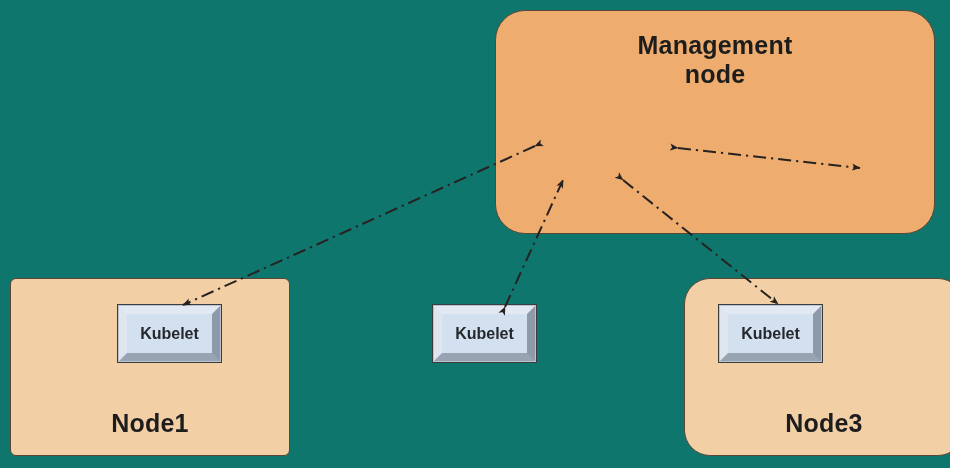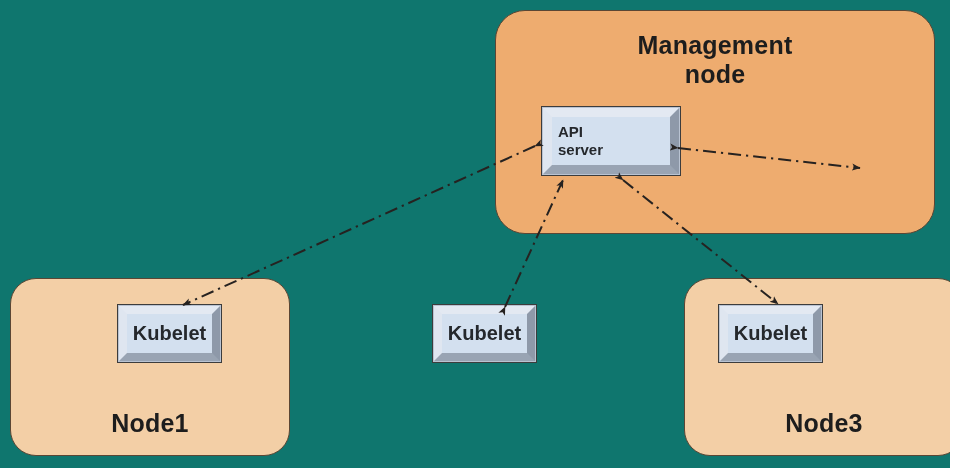--- a/index.html
+++ b/index.html
@@ -99,21 +99,21 @@
   }
   .bevel-label.left-align {
     align-items: flex-start;
     padding-left: 16px;
     font-size: 15px;
     line-height: 1.18;
     white-space: pre-line;
   }
   .bevel-label.center-align {
     align-items: center;
-    font-size: 20px;
+    font-size: 16px;
   }
 
   
   .cube {
     position: absolute;
     z-index: 3;
   }
   .cube svg { display: block; }
   .cube-label {
     position: absolute;
@@ -162,28 +162,23 @@
     <g>
       <line x1="678" y1="148" x2="860" y2="168" stroke="#262220" stroke-width="2" stroke-dasharray="13 5 2.2 5" marker-start="url(#ah)" marker-end="url(#ah)"></line>
     </g>
   </svg>
 
   <div class="group mgmt" style="left:495px; top:10px; width:440px; height:224px;">
     <div class="group-title">Management
 node</div>
   </div>
 
-  <div class="bevel-box" style="left:541px; top:106px; width:140px; height:70px;">
-    <div class="bevel-frame"></div>
-    <div class="bevel-label left-align">API
-server</div>
-  </div>
 
 
-  <div class="group node" style="left:10px; top:278px; width:280px; height:178px;">
+  <div class="group node" style="left:10px; top:278px; width:280px; height:178px;border-radius:6px;">
     <div class="group-title">Node1</div>
   </div>
   <div class="bevel-box small" style="left:117px; top:304px; width:105px; height:59px;">
     <div class="bevel-frame"></div>
     <div class="bevel-label center-align">Kubelet</div>
   </div>
 
   <div class="bevel-box small" style="left:432px; top:304px; width:105px; height:59px;">
     <div class="bevel-frame"></div>
     <div class="bevel-label center-align">Kubelet</div>

